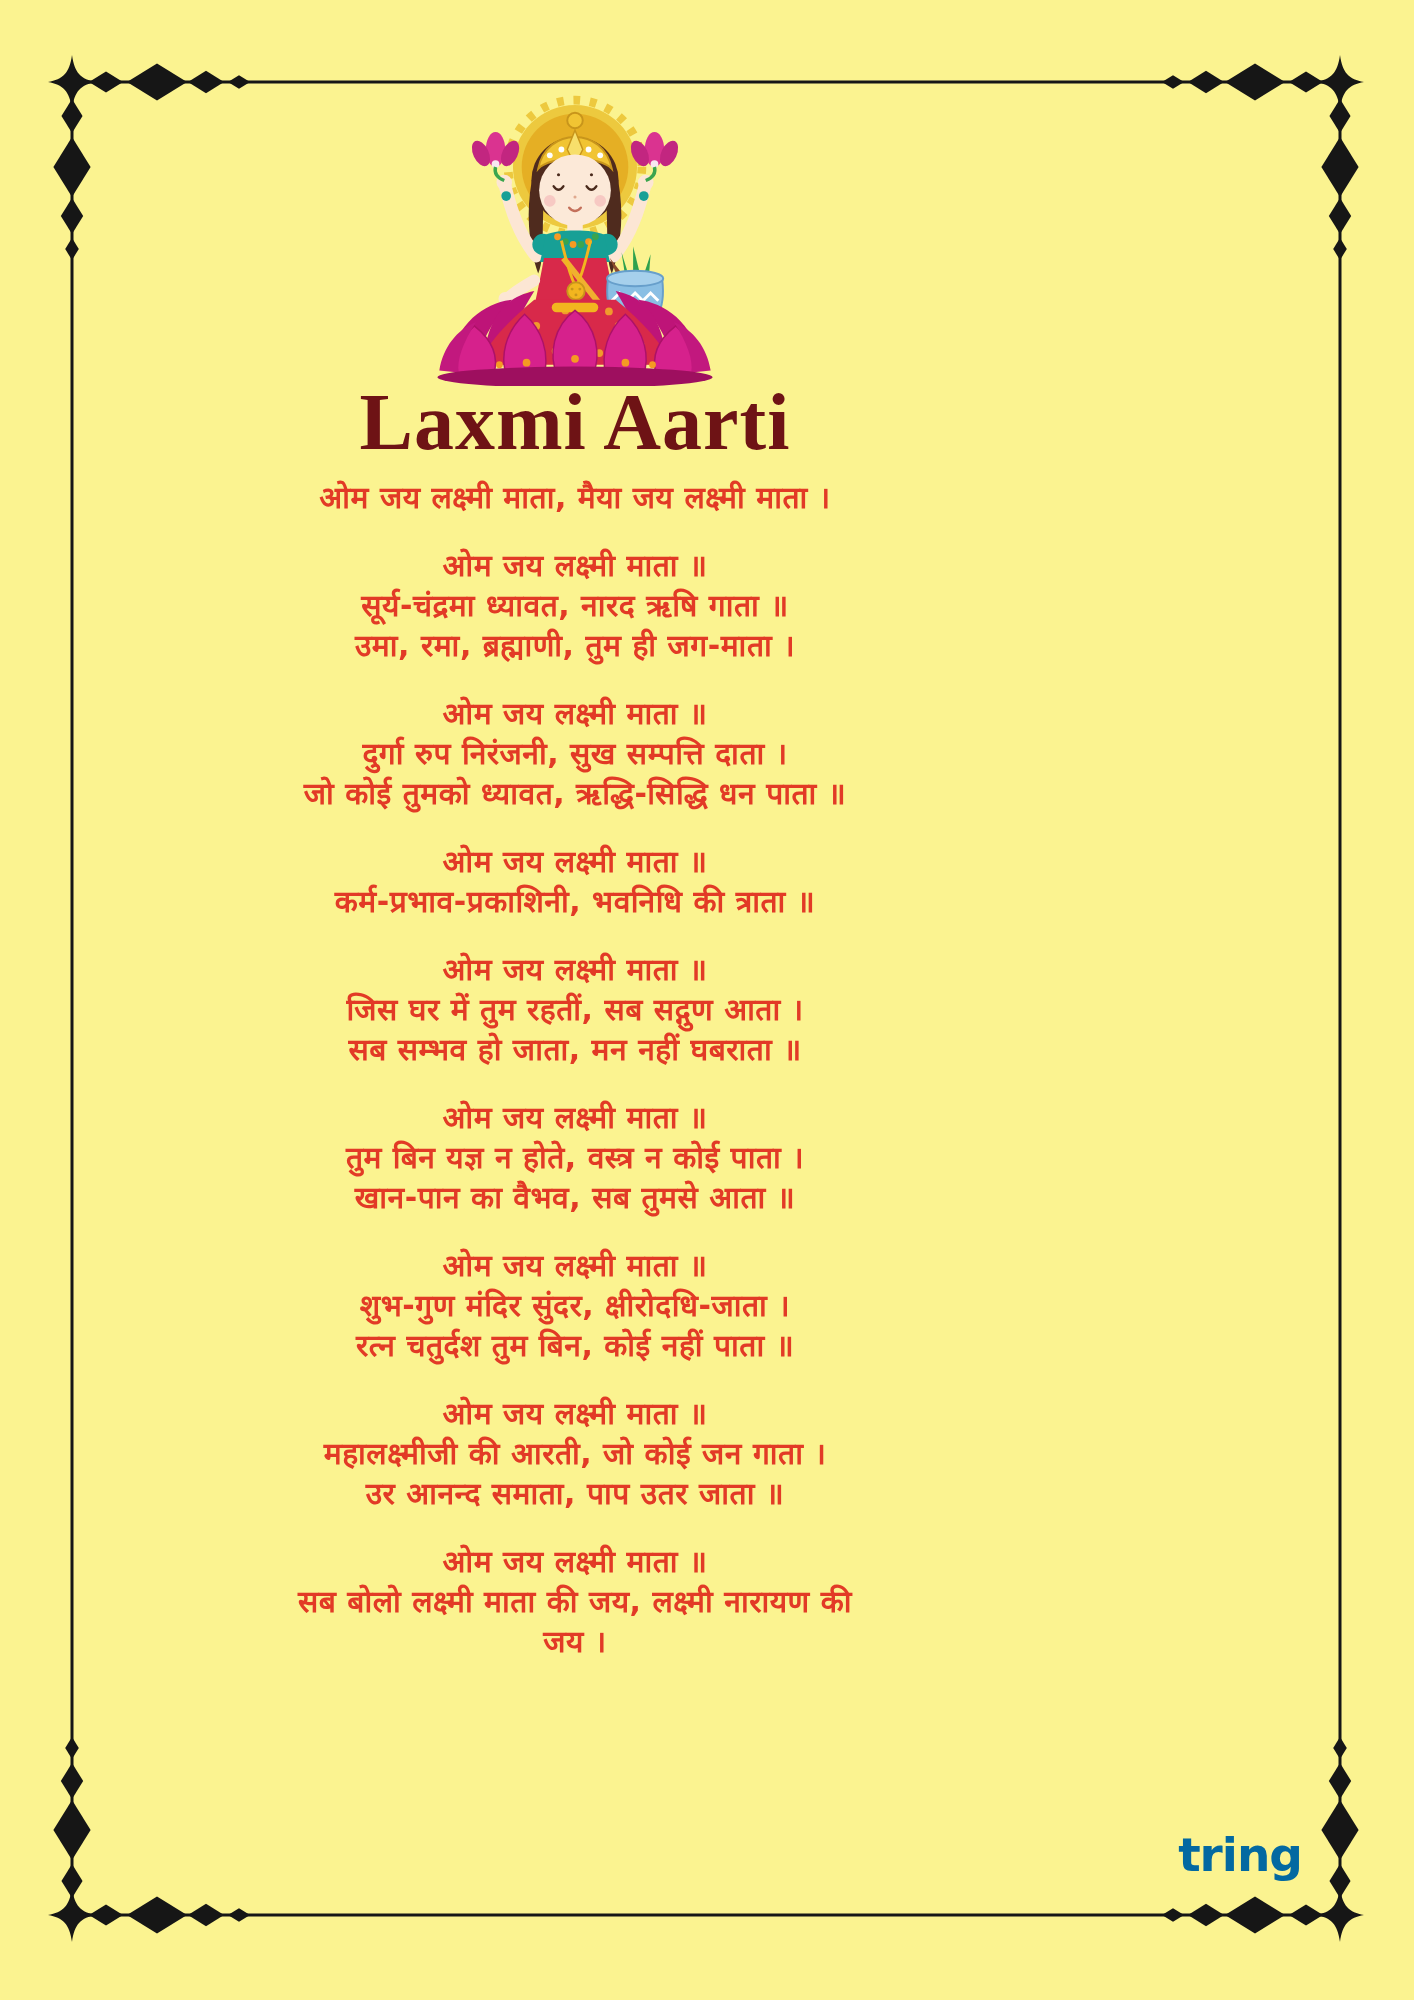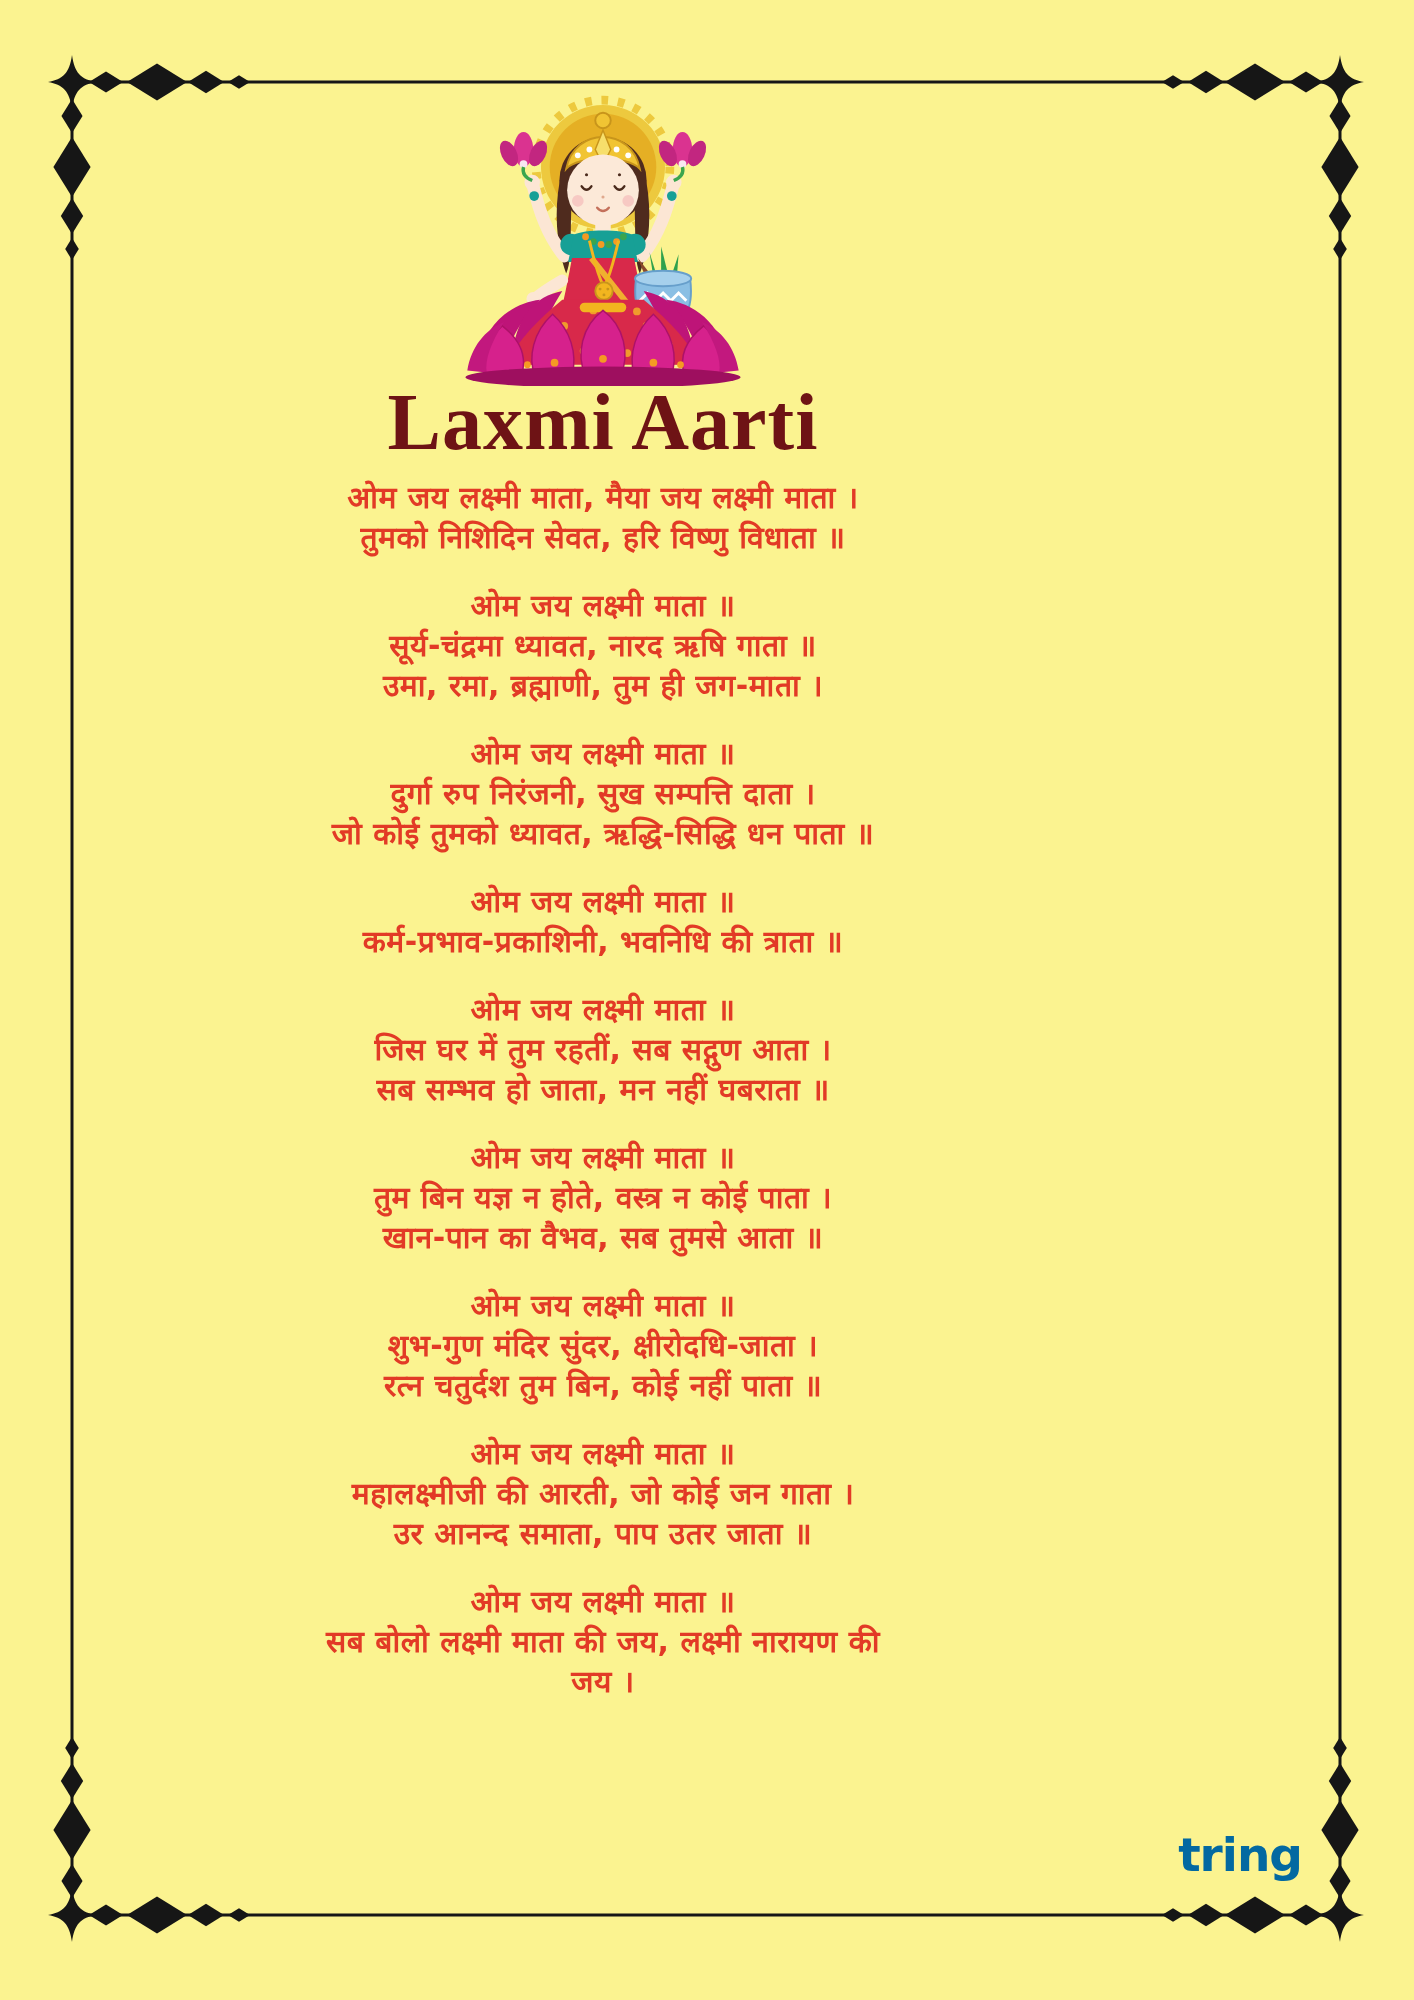--- a/index.html
+++ b/index.html
@@ -3,21 +3,21 @@
 <meta charset="utf-8">
 <style>
   html,body{margin:0;padding:0;}
   body{
     width:1414px;height:2000px;position:relative;overflow:hidden;
     background:#FBF390;
     font-family:"DejaVu Sans","Liberation Sans",sans-serif;
   }
   .border-svg{position:absolute;left:0;top:0;width:1414px;height:2000px;pointer-events:none;}
   .content{
-    position:absolute;left:28px;top:0;width:1150px;text-align:center;
+    position:absolute;left:0;top:0;width:1150px;text-align:center;
   }
   .illustration{margin-top:72px;display:inline-block;}
   .title{
     font-family:"Liberation Serif","DejaVu Serif",serif;
     font-size:80px;font-weight:700;color:#6E1315;
     margin:-10px 0 14px 0;letter-spacing:1px;line-height:1.05;
   }
   .stanza{margin:0 0 28px 0;text-align:center;}
   .line{
     display:block;font-size:30px;line-height:40px;font-weight:700;
@@ -184,21 +184,20 @@
     <circle cx="222" cy="300" r="4" fill="#F59A23"></circle>
       <circle cx="92" cy="302" r="3.5" fill="#F59A23"></circle>
     <circle cx="250" cy="302" r="3.5" fill="#F59A23"></circle>
   </svg>
 
   <h1 class="title">Laxmi Aarti</h1>
 
   <div id="stanzas">
       <div class="stanza">
         <span class="line">ओम जय लक्ष्मी माता, मैया जय लक्ष्मी माता ।</span>
-        <span class="line">तुमको निशिदिन सेवत, हरि विष्णु विधाता ॥</span>
       </div>
       <div class="stanza">
         <span class="line">ओम जय लक्ष्मी माता ॥</span>
         <span class="line">सूर्य-चंद्रमा ध्यावत, नारद ऋषि गाता ॥</span>
         <span class="line">उमा, रमा, ब्रह्माणी, तुम ही जग-माता ।</span>
       </div>
       <div class="stanza">
         <span class="line">ओम जय लक्ष्मी माता ॥</span>
         <span class="line">दुर्गा रुप निरंजनी, सुख सम्पत्ति दाता ।</span>
         <span class="line">जो कोई तुमको ध्यावत, ऋद्धि-सिद्धि धन पाता ॥</span>

